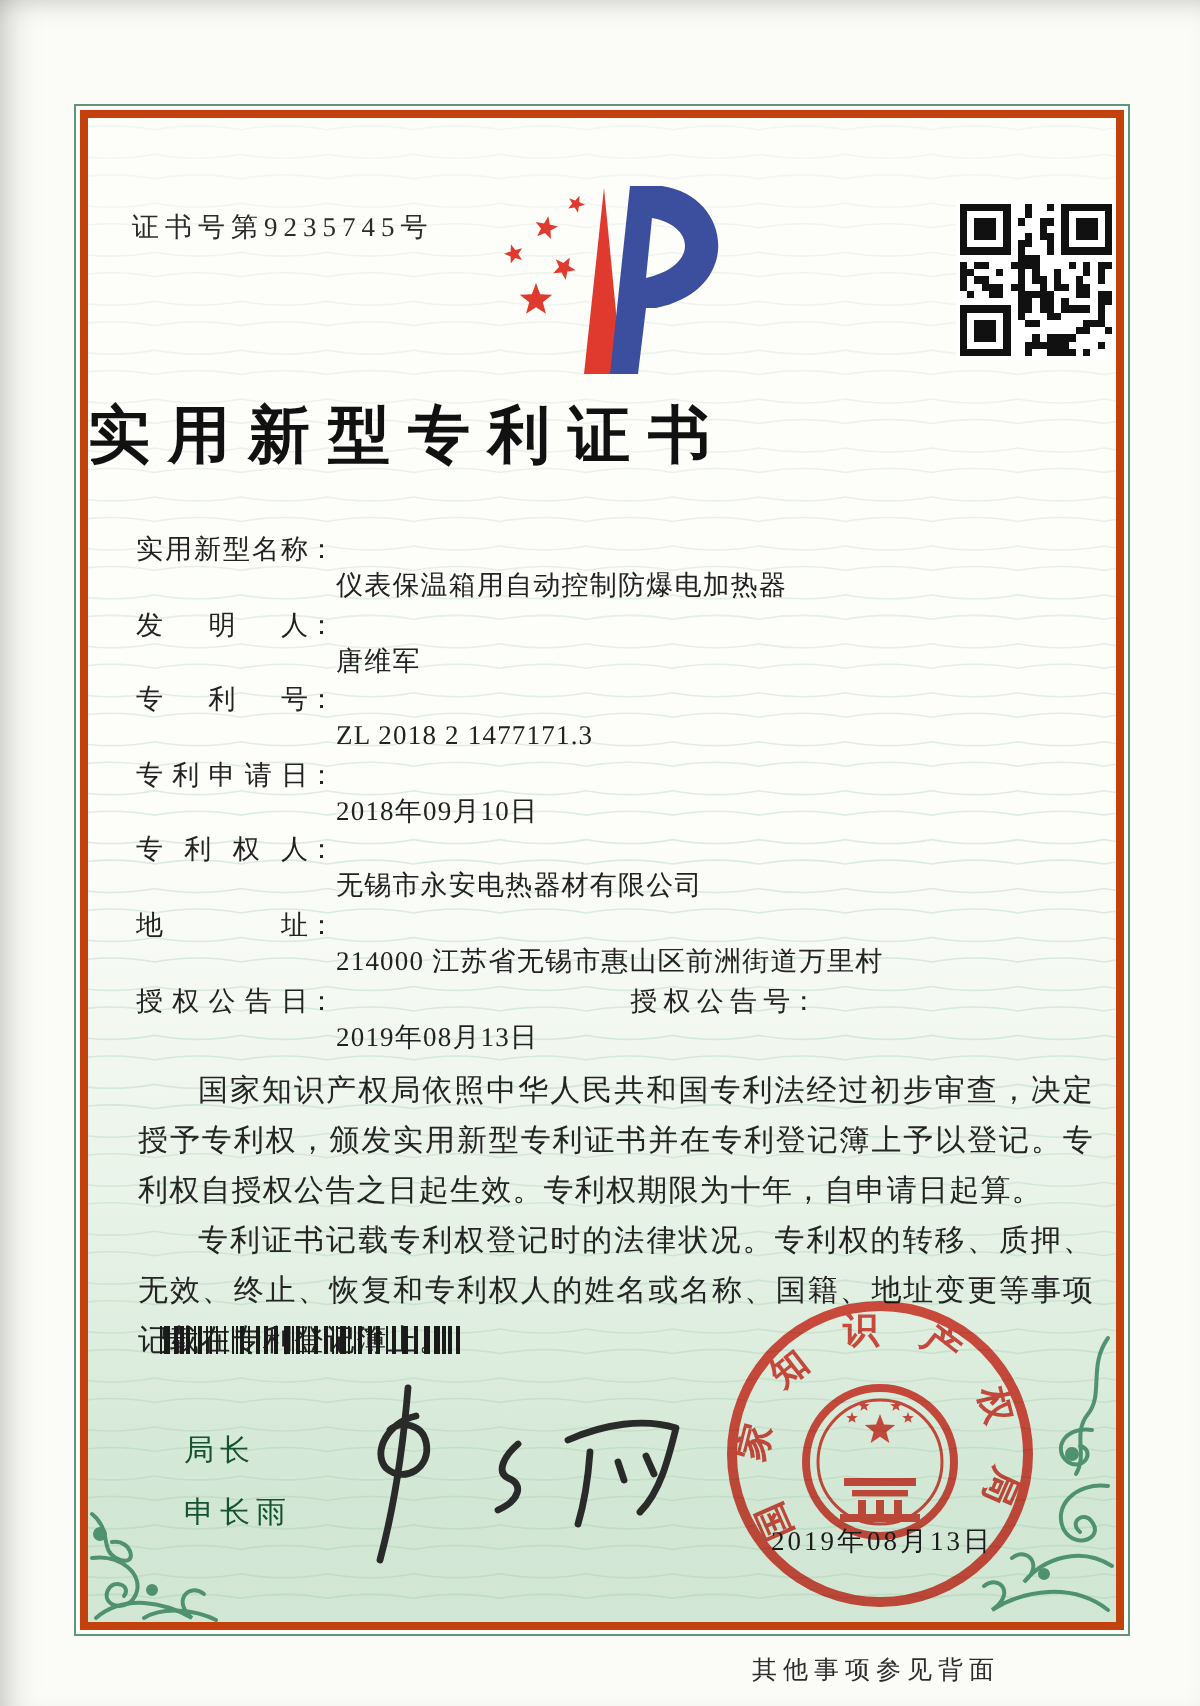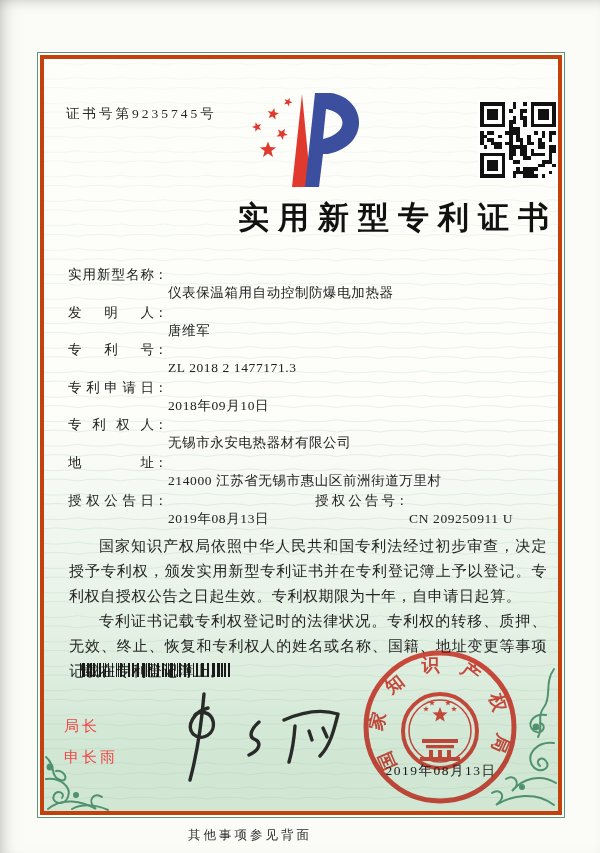--- a/index.html
+++ b/index.html
@@ -21,45 +21,45 @@
     border:4px solid #c2410c;overflow:hidden;
   }
   .bg-waves{position:absolute;inset:0;width:100%;height:100%;}
   .bg-tint{position:absolute;inset:0;
     background:linear-gradient(180deg, rgba(255,255,255,0) 48%, rgba(208,231,210,.45) 72%, rgba(186,219,192,.65) 92%);}
   .abs{position:absolute;}
   
   .cert-no{left:22px;top:46px;font-size:13.5px;letter-spacing:3px;color:#2a2a2a;}
   .logo{left:198px;top:30px;width:132px;height:108px;}
   .qr{left:434px;top:41px;width:76px;height:76px;background:#fff;padding:2px;}
-  .title{left:0;top:138px;width:100%;text-align:right;
+  .title{left:0;top:138px;width:100%;text-align:left;
     font-size:31px;font-weight:bold;letter-spacing:9px;color:#111;}
   
   .fields{left:24px;top:206px;width:482px;}
   .row{height:37.6px;display:flex;align-items:flex-start;font-size:13.5px;line-height:20px;}
   .lab{display:inline-block;width:86px;text-align:justify;text-align-last:justify;color:#222;}
   .colon{display:inline-block;width:14px;color:#222;}
   .val{color:#222;letter-spacing:.6px;margin-top:18px;}
   .grant2{margin-left:46px;display:flex;}
   .grant2 .lab{width:80px;}
   
   .paras{left:25px;top:459px;width:478px;font-size:15px;line-height:25px;
     text-align:justify;color:#242424;letter-spacing:.6px;margin-top:16px;}
   .paras p{margin:0;text-indent:2em;}
   
   .barcode{left:36px;top:604px;width:152px;height:14px;}
-  .commissioner{left:20px;top:652px;font-size:15px;letter-spacing:3px;color:#ef4444;line-height:31px;}
+  .commissioner{left:48px;top:652px;font-size:15px;letter-spacing:3px;color:#14532d;line-height:31px;}
   .signature{left:118px;top:625px;width:195px;height:105px;}
   .seal{left:316px;top:588px;width:160px;height:160px;opacity:.9;mix-blend-mode:multiply;}
   .seal-date{left:287px;top:703px;width:220px;text-align:center;font-size:13.5px;
     letter-spacing:1.5px;color:#1b1b1b;z-index:5;}
   .page-num{left:0;top:772px;width:100%;text-align:right;font-size:15px;letter-spacing:2px;color:#222;}
   .flourish-l{left:-2px;bottom:-2px;width:86px;height:96px;}
   .flourish-r{right:-2px;bottom:-2px;width:86px;height:150px;}
-  .back-note{position:absolute;left:0;top:827px;width:500px;text-align:center;
+  .back-note{position:absolute;left:0;top:827px;width:500px;text-align:right;
     font-size:12.5px;letter-spacing:3px;color:#2c2c2c;}
   svg{display:block;}
 </style>
 </head>
 <body>
 
 <div class="photo-edge"></div>
 
 <div class="cert">
   <div class="cert-inner">
@@ -395,21 +395,20 @@
           <span class="colon">：</span>
         <span class="val">214000 江苏省无锡市惠山区前洲街道万里村</span>
       </div>
       <div class="row">
         <span class="lab">授权公告日</span>
           <span class="colon">：</span>
         <span class="val">2019年08月13日</span>
         <span class="grant2">
           <span class="lab">授权公告号</span>
             <span class="colon">：</span>
-          <span class="val">CN 209250911 U</span>
         </span>
       </div>
     </div>
 
     <div class="abs paras">
       <p>国家知识产权局依照中华人民共和国专利法经过初步审查，决定授予专利权，颁发实用新型专利证书并在专利登记簿上予以登记。专利权自授权公告之日起生效。专利权期限为十年，自申请日起算。</p>
       <p>专利证书记载专利权登记时的法律状况。专利权的转移、质押、无效、终止、恢复和专利权人的姓名或名称、国籍、地址变更等事项记载在专利登记簿上。</p>
     </div>
 
     <svg class="abs barcode" viewBox="0 0 152 14" preserveAspectRatio="none" shape-rendering="crispEdges">

